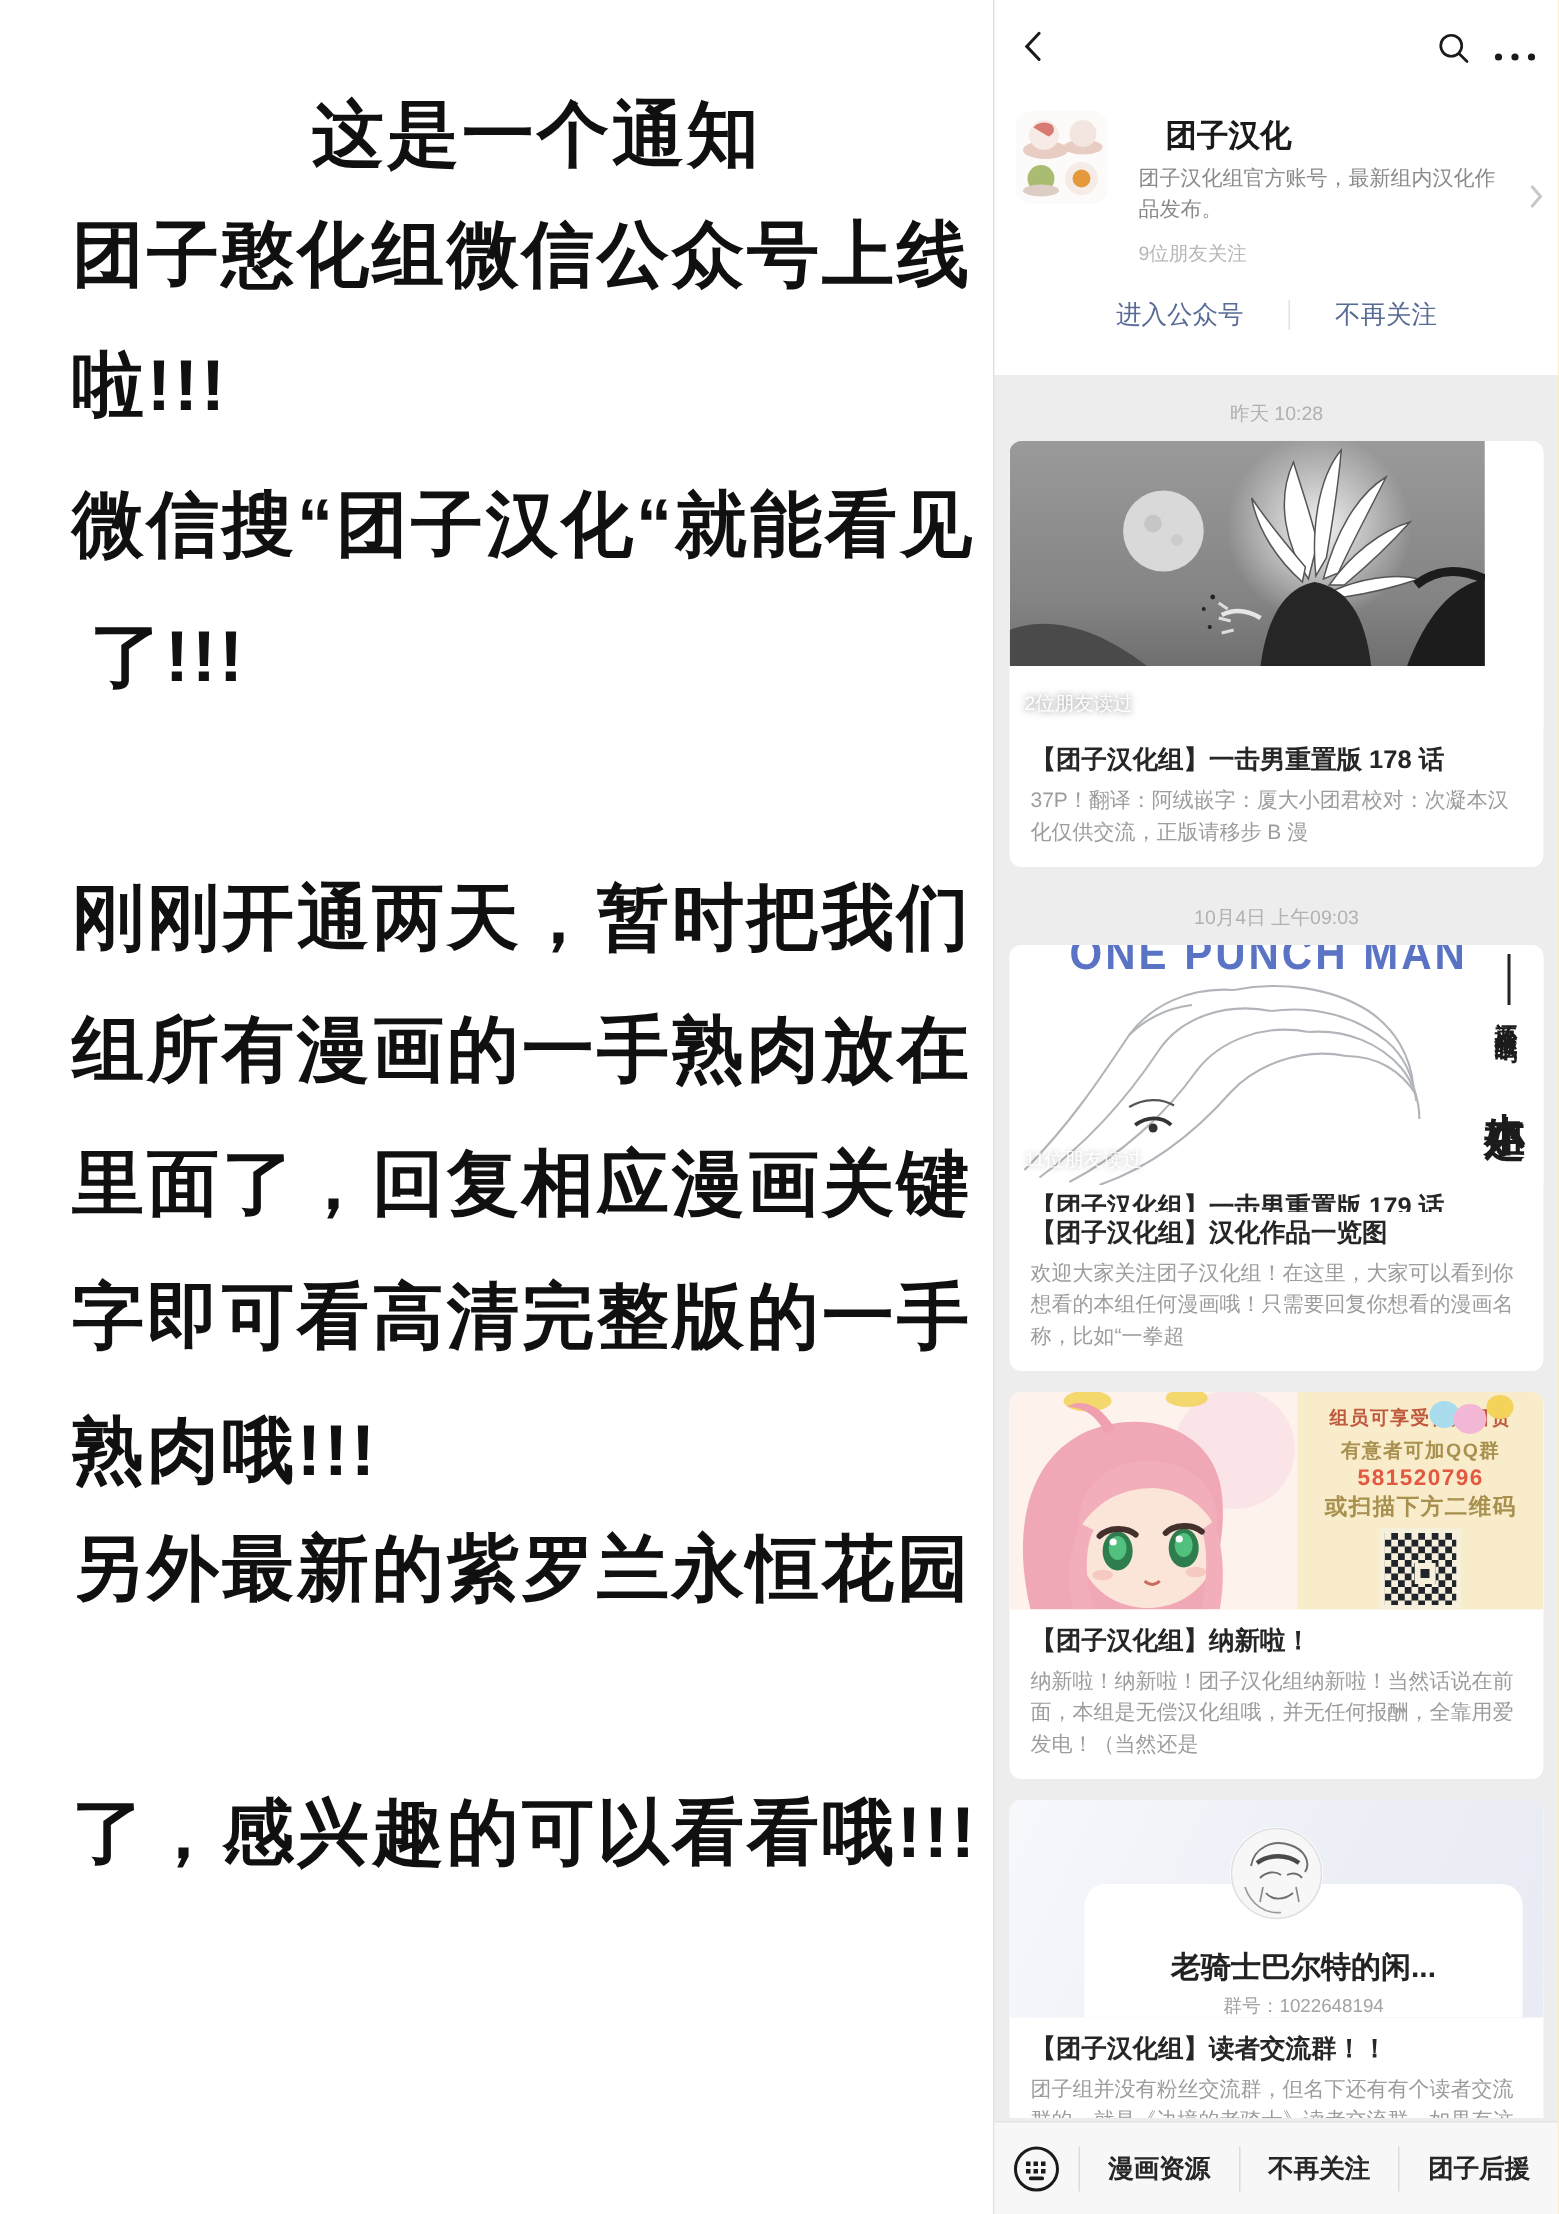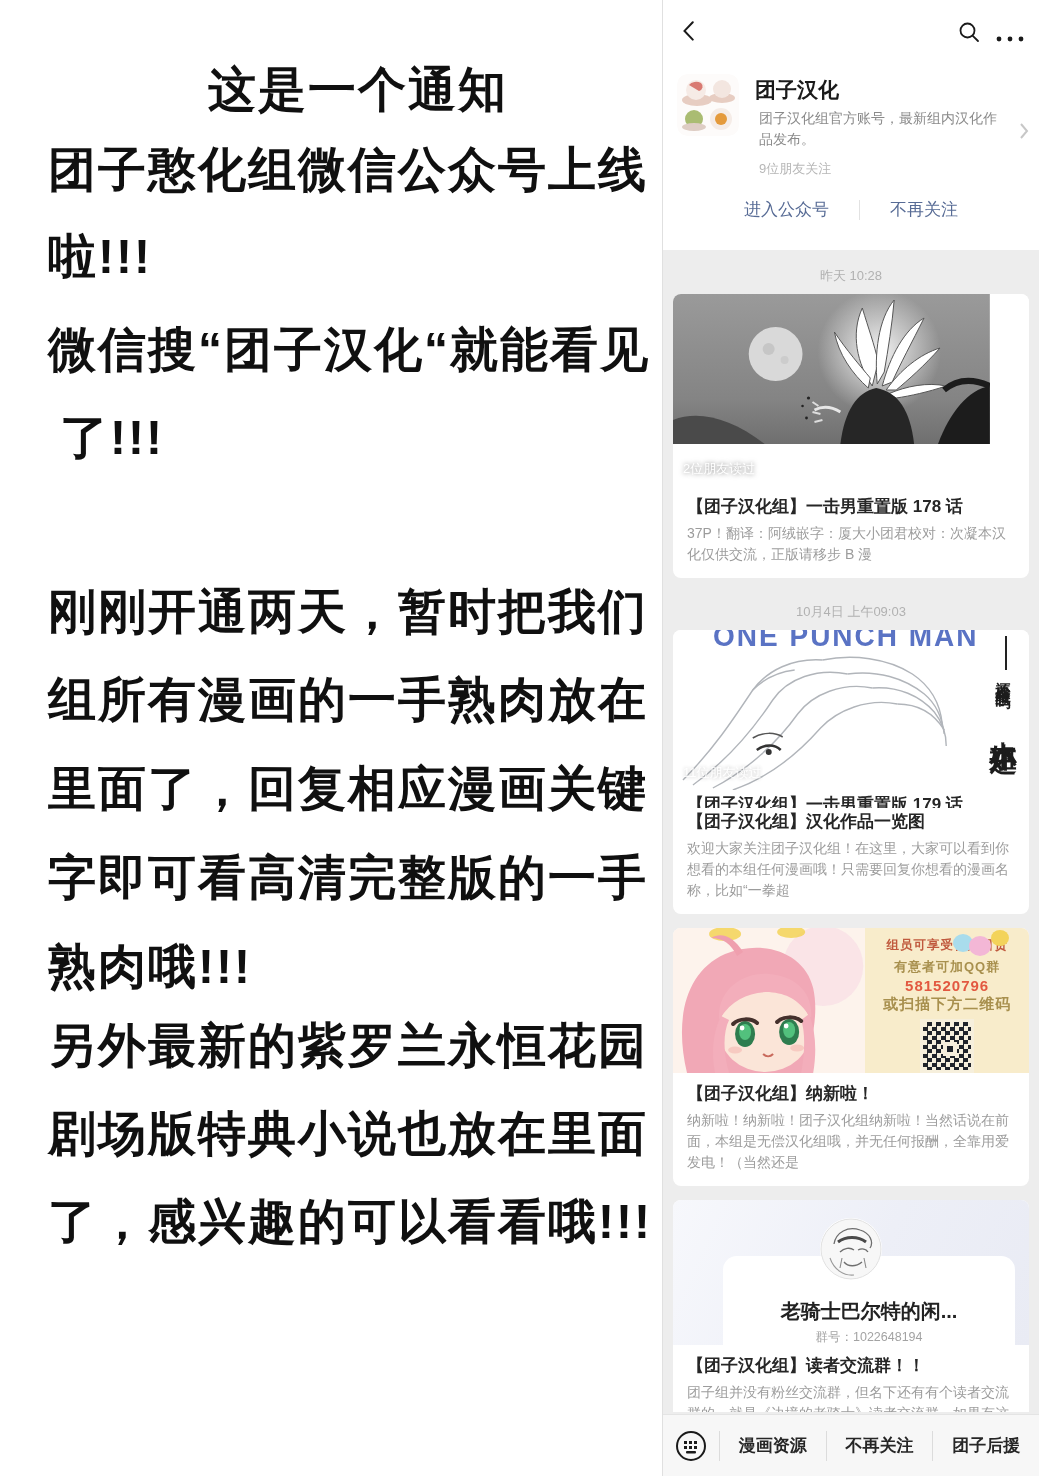--- a/index.html
+++ b/index.html
@@ -16,21 +16,21 @@
   
   .wechat{position:absolute;left:662px;top:0;width:377px;height:1476px;background:#ededed;
           border-left:1px solid rgba(0,0,0,0.05);}
   .hdr{position:absolute;left:0;top:0;width:100%;height:60px;background:#fff;}
   .hdr .back{position:absolute;left:16px;top:19px;width:22px;height:22px;cursor:pointer;}
   .hdr .search{position:absolute;right:58px;top:20px;width:24px;height:24px;cursor:pointer;}
   .hdr .more{position:absolute;right:14px;top:29px;width:30px;height:8px;cursor:pointer;}
 
   .account{position:absolute;left:0;top:60px;width:100%;height:190px;background:#fff;}
   .avatar{position:absolute;left:14px;top:14px;width:62px;height:62px;border-radius:10px;overflow:hidden;}
-  .acc-name{position:absolute;left:92px;top:16px;font-size:21px;font-weight:700;color:#1a1a1a;}
+  .acc-name{position:absolute;left:114px;top:16px;font-size:21px;font-weight:700;color:#1a1a1a;}
   .acc-desc{position:absolute;left:96px;top:48px;width:238px;font-size:14px;line-height:21px;color:#8a8a8a;}
   .acc-chevron{position:absolute;right:10px;top:62px;width:10px;height:18px;}
   .acc-followers{position:absolute;left:96px;top:100px;font-size:13px;color:#b7b7b7;}
   .acc-actions{position:absolute;left:0;top:138px;width:100%;display:flex;align-items:center;justify-content:center;}
   .acc-btn{font-size:17px;font-weight:500;color:#576b95;cursor:pointer;}
   .acc-div{width:1px;height:20px;background:#e2e2e2;margin:0 30px;}
 
   .timeline{position:absolute;left:0;top:250px;width:100%;height:1162px;overflow:hidden;}
   .fdate{height:44px;line-height:52px;text-align:center;font-size:13px;color:#b1b1b1;}
   .fdate.second{height:38px;line-height:40px;}
@@ -104,21 +104,20 @@
     <div class="nl" style="top:138px">团子憨化组微信公众号上线</div>
     <div class="nl" style="top:225px">啦!!!</div>
     <div class="nl" style="top:318px">微信搜“团子汉化“就能看见</div>
     <div class="nl" style="top:406px;left:60px">了!!!</div>
     <div class="nl" style="top:580px">刚刚开通两天，暂时把我们</div>
     <div class="nl" style="top:668px">组所有漫画的一手熟肉放在</div>
     <div class="nl" style="top:757px">里面了，回复相应漫画关键</div>
     <div class="nl" style="top:846px">字即可看高清完整版的一手</div>
     <div class="nl" style="top:935px">熟肉哦!!!</div>
     <div class="nl" style="top:1014px">另外最新的紫罗兰永恒花园</div>
-    <div class="nl" style="top:1102px">剧场版特典小说也放在里面</div>
     <div class="nl" style="top:1190px">了，感兴趣的可以看看哦!!!</div>
   </div>
 
   <div class="wechat">
 
     <div class="hdr">
       <div class="back">
         <svg viewBox="0 0 24 24" width="22" height="22">
             <path d="M15,3.5 L6,13 L15,22.5" stroke="#1a1a1a" stroke-width="2.2" fill="none" stroke-linecap="round"></path>
           </svg>

